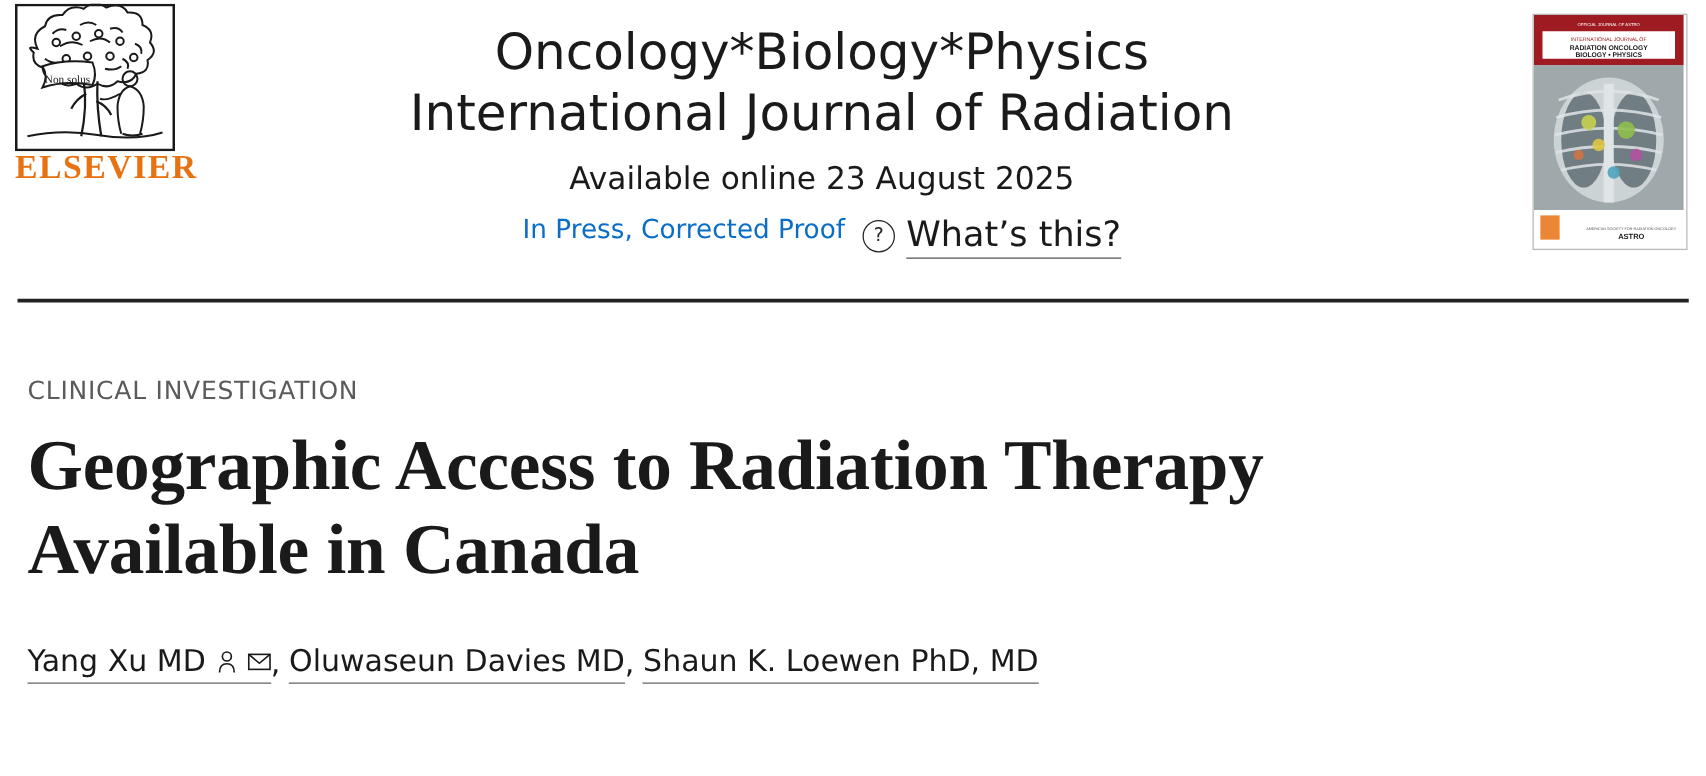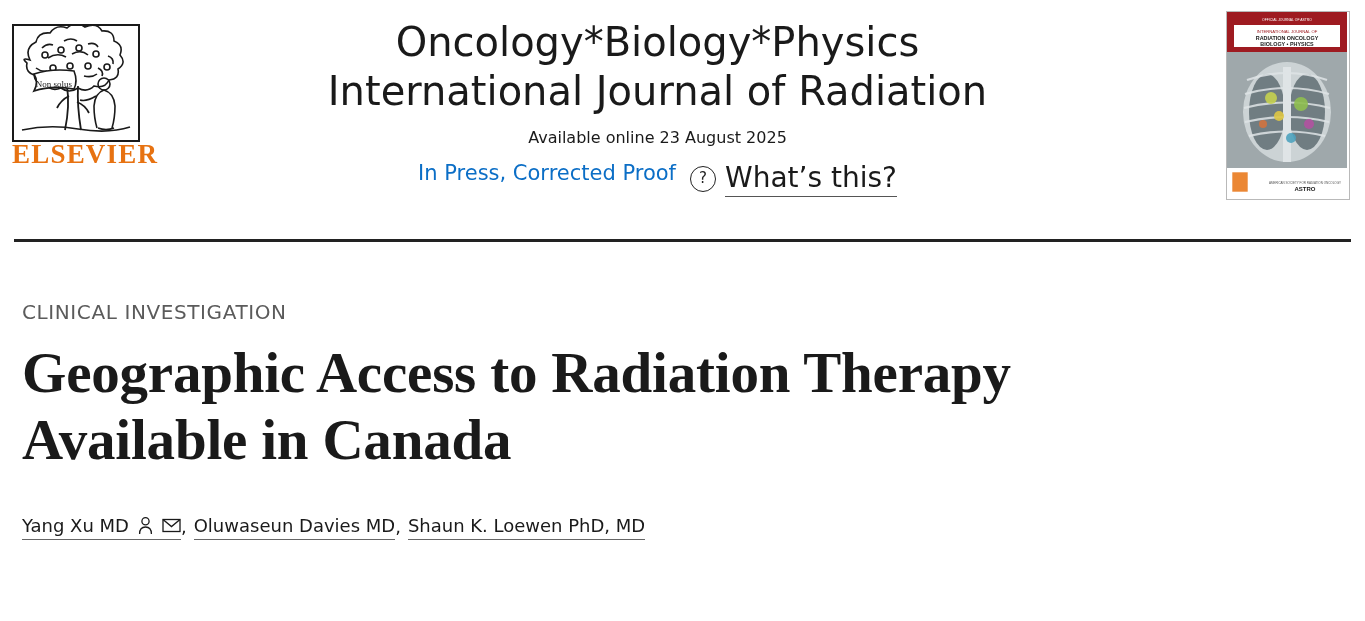--- a/index.html
+++ b/index.html
@@ -25,21 +25,21 @@
   
   .header {
     position: relative;
     height: 240px;
     box-sizing: border-box;
   }
 
   .elsevier-logo {
     position: absolute;
     left: 12px;
-    top: 24px;
+    top: 3px;
     width: 128px;
     height: 150px;
     text-align: center;
   }
   .elsevier-tree {
     width: 128px;
     height: 118px;
     display: block;
   }
   .elsevier-word {
@@ -63,21 +63,21 @@
     font-family: "DejaVu Sans", sans-serif;
     font-weight: 400;
     font-size: 40px;
     line-height: 1.22;
     color: #1a1a1a;
     letter-spacing: 0px;
   }
   .journal-sub {
     margin-top: 12px;
     font-family: "DejaVu Sans", sans-serif;
-    font-size: 16px;
+    font-size: 25px;
     color: #1a1a1a;
   }
   .proof-row {
     margin-top: 14px;
     display: flex;
     justify-content: center;
     gap: 14px;
   }
   .proof-status {
     font-family: "DejaVu Sans", sans-serif;
@@ -156,21 +156,21 @@
     color: #1a1a1a;
     letter-spacing: -0.2px;
   }
 
   .authors {
     margin-top: 42px;
     display: flex;
     align-items: flex-end;
     flex-wrap: wrap;
     font-family: "DejaVu Sans", sans-serif;
-    font-size: 18px;
+    font-size: 24px;
     color: #1a1a1a;
   }
   .author {
     display: inline-flex;
     align-items: center;
     gap: 7px;
     border-bottom: 1.5px solid #666;
     padding-bottom: 3px;
     cursor: pointer;
   }

